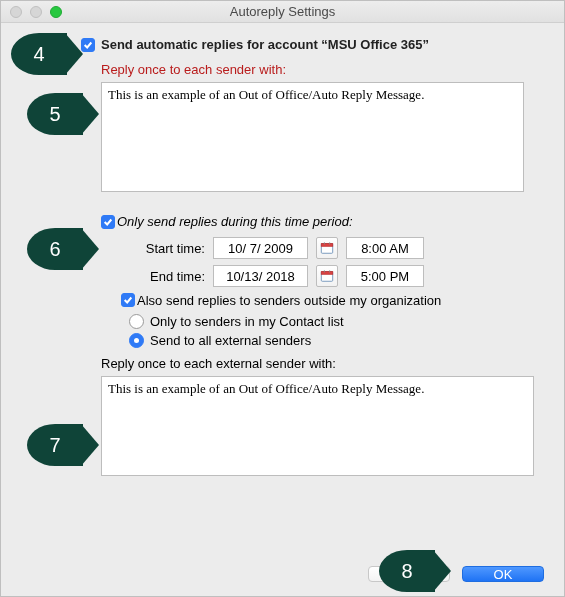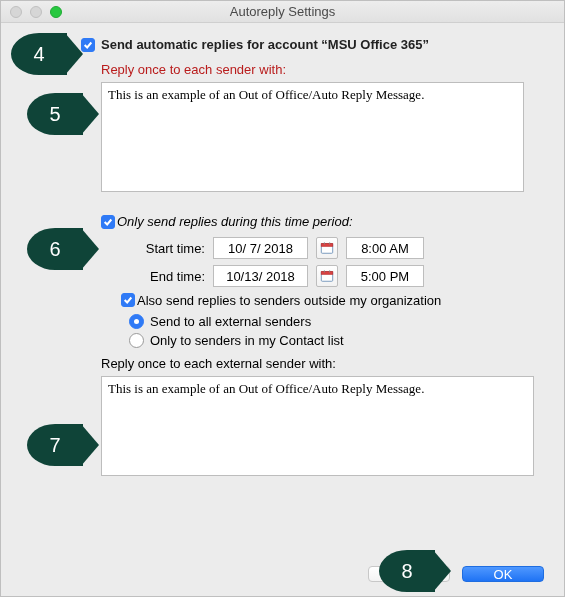--- a/index.html
+++ b/index.html
@@ -245,21 +245,21 @@
           <svg viewBox="0 0 12 12">
               <polyline points="2,6 5,9 10,3"></polyline>
             </svg>
         </span>
         <span>Only send replies during this time period:</span>
       </div>
 
       <div class="timegrid">
         <div class="trow">
           <div class="tlabel">Start time:</div>
-          <div class="datebox">10/  7/ 2018</div>
+          <div class="datebox">10/  7/ 2009</div>
           <button class="calbtn">
             <svg viewBox="0 0 16 16">
               <rect x="1.5" y="3" width="13" height="11" rx="1" fill="#fff" stroke="#6a8fb7"></rect>
               <rect x="1.5" y="3" width="13" height="3" fill="#d44" stroke="#b33"></rect>
               <line x1="5" y1="1.5" x2="5" y2="4" stroke="#888"></line>
                 <line x1="11" y1="1.5" x2="11" y2="4" stroke="#888"></line>
             </svg>
           </button>
           <div class="timebox">8:00 AM</div>
         </div>
@@ -282,26 +282,26 @@
         <span class="mac-check checked">
           <svg viewBox="0 0 12 12">
               <polyline points="2,6 5,9 10,3"></polyline>
             </svg>
         </span>
         <span>Also send replies to senders outside my organization</span>
       </div>
 
       <div class="radios">
         <div class="radiorow">
+          <span class="mac-radio"></span>
+          <span>Only to senders in my Contact list</span>
+        </div>
+        <div class="radiorow">
           <span class="mac-radio selected"></span>
           <span>Send to all external senders</span>
-        </div>
-        <div class="radiorow">
-          <span class="mac-radio"></span>
-          <span>Only to senders in my Contact list</span>
         </div>
       </div>
 
       <div class="ext-label">Reply once to each external sender with:</div>
       <textarea class="textarea short" style="">This is an example of an Out of Office/Auto Reply Message.</textarea>
     </div>
   </div>
 
   <div class="buttons">
     <button class="btn">Cancel</button>

